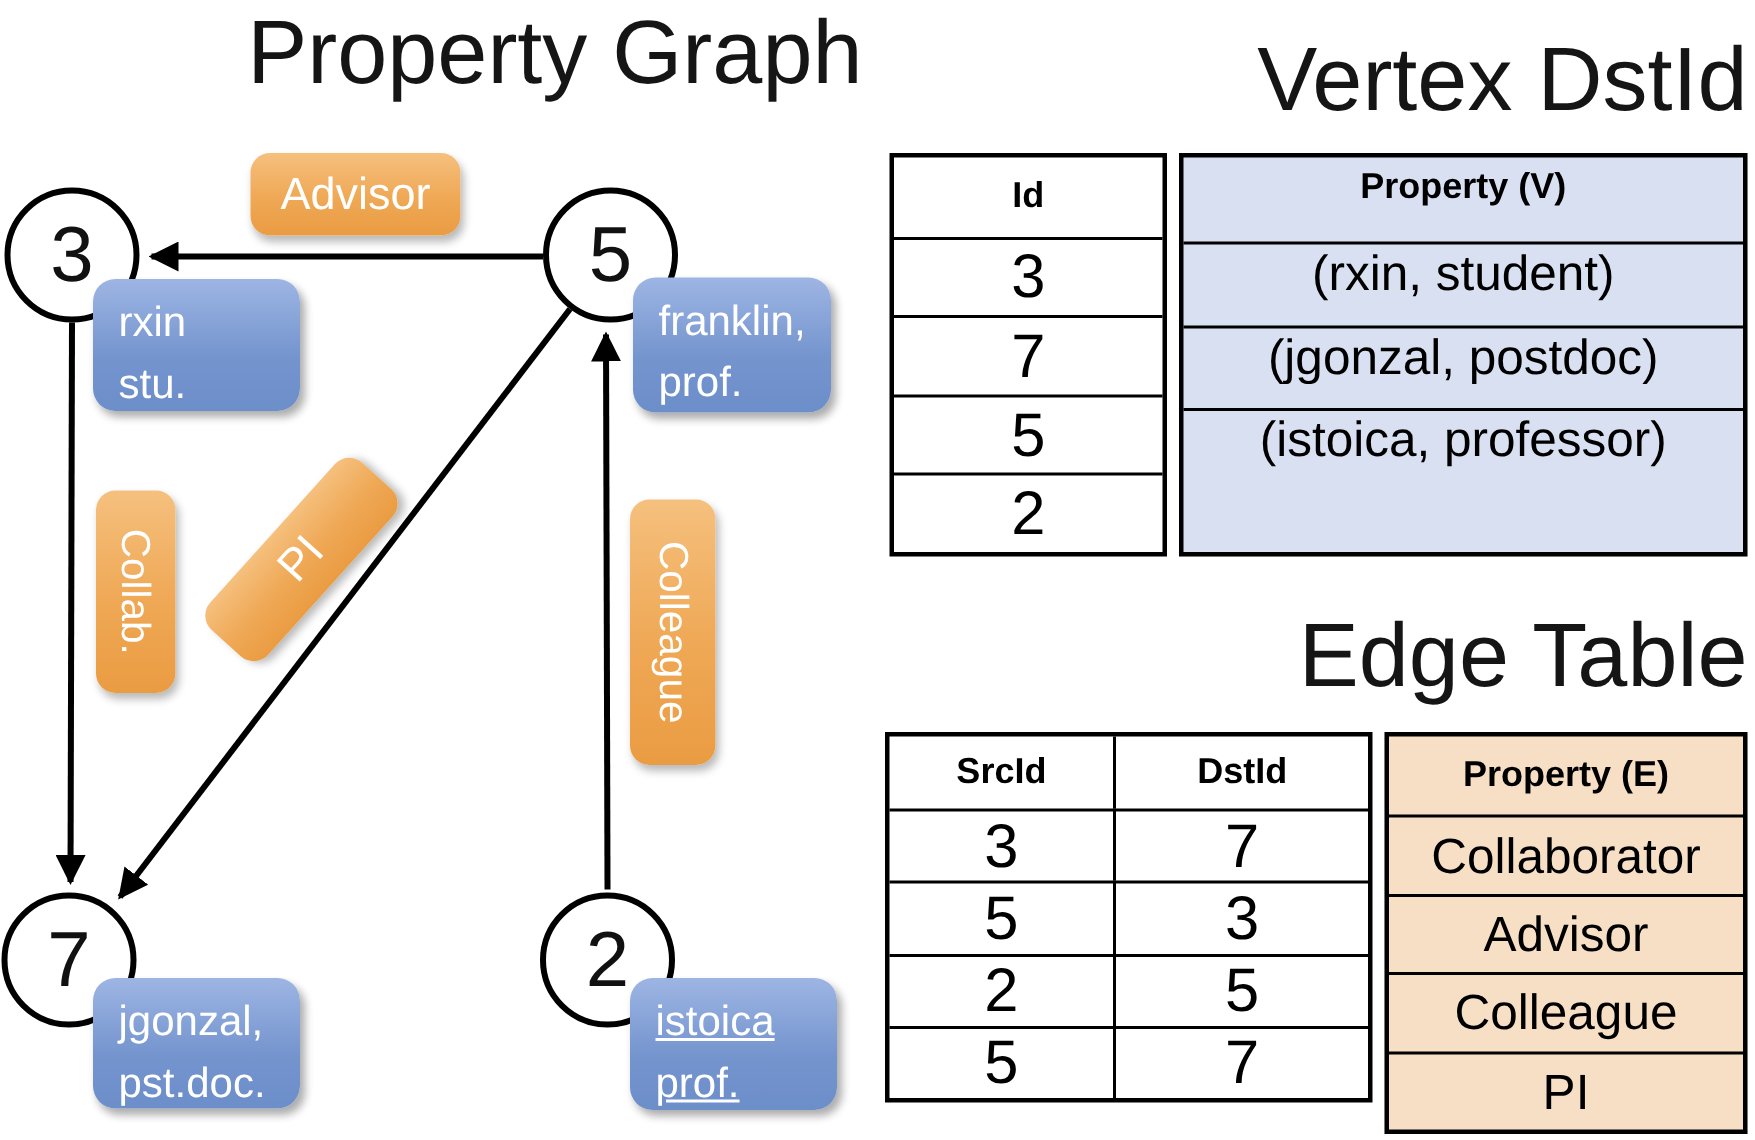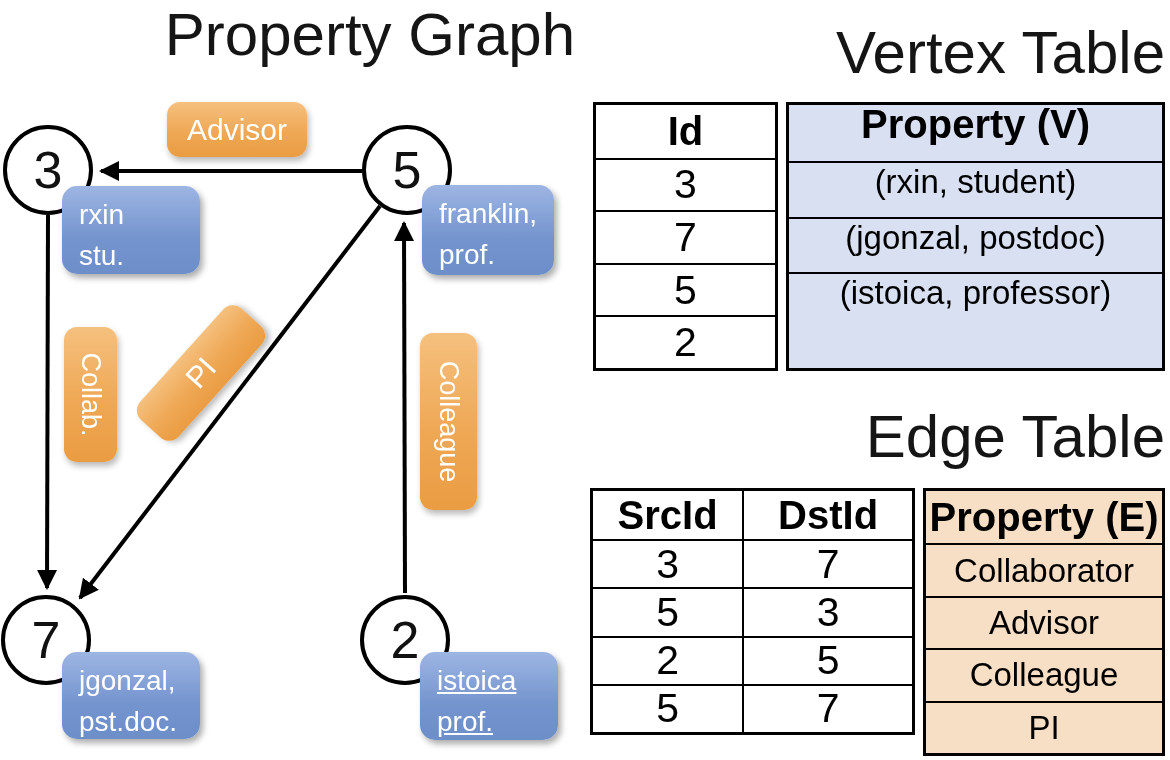--- a/index.html
+++ b/index.html
@@ -49,39 +49,39 @@
   .p-colleague{left:420px;top:333px;width:57px;height:177px;}
   .p-pi{left:126px;top:347px;width:150px;height:52px;transform:rotate(-48deg);}
   .pill .vert{transform:rotate(90deg);white-space:nowrap;font-size:27px;}
 
   
   .tbl-col{position:absolute;box-sizing:border-box;border:3px solid #000;
     display:grid;grid-template-rows:repeat(5,1fr);}
   .tbl-col .cell{display:flex;align-items:center;justify-content:center;
     border-top:2px solid #000;overflow:hidden;white-space:nowrap;}
   .cell.first{border-top:none;}
-  .head{font-weight:bold;font-size:40px;}
+  .head{font-weight:bold;font-size:24px;}
   .num{font-size:41px;}
   .val{font-size:33px;}
 
   .vt-id{left:593px;top:102px;width:185px;height:269px;background:#fff;}
   .vt-prop{left:786px;top:102px;width:379px;height:269px;background:#D8E0F1;gap:16px;}
 
   .et-ids{left:590px;top:488px;width:325px;height:247px;background:#fff;
     grid-template-columns:152fr 173fr;}
   .et-ids .cell.c2{border-left:2px solid #000;}
   .et-prop{left:923px;top:488px;width:242px;height:268px;background:#F7DFC6;}
 </style>
 </head>
 <body>
 
 <div class="canvas">
 
   <div class="big-title t-graph">Property Graph</div>
-  <div class="big-title t-vertex">Vertex Table</div>
+  <div class="big-title t-vertex">Vertex DstId</div>
   <div class="big-title t-edge">Edge Table</div>
 
   <svg class="edges" width="1170" height="760" viewBox="0 0 1170 760">
     <defs>
       <marker id="arrow" viewBox="0 0 10 10" refX="9" refY="5" markerWidth="5" markerHeight="5" orient="auto-start-reverse">
         <path d="M0,0 L10,5 L0,10 Z" fill="#000"></path>
       </marker>
     </defs>
     <line x1="362" y1="171" x2="101" y2="171" stroke="#000" stroke-width="4" marker-end="url(#arrow)"></line>
     <line x1="48" y1="215" x2="47" y2="588" stroke="#000" stroke-width="4" marker-end="url(#arrow)"></line>

